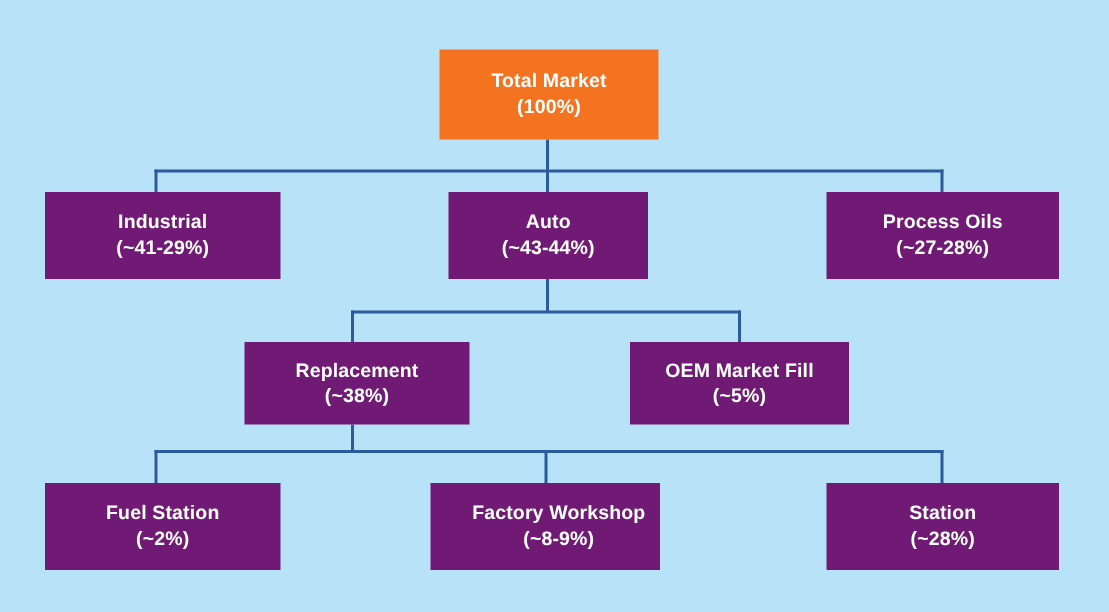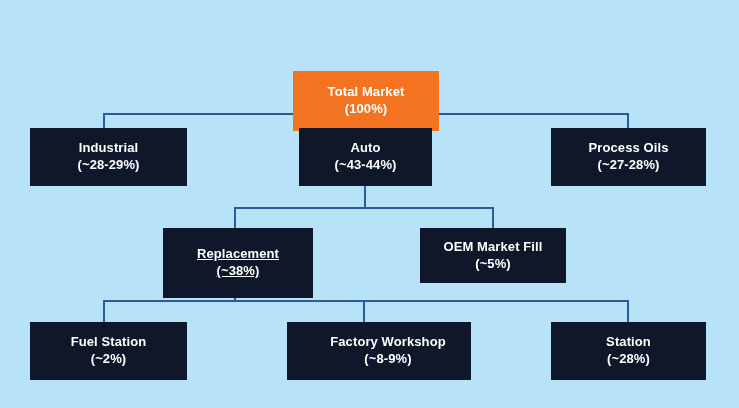--- a/index.html
+++ b/index.html
@@ -21,29 +21,28 @@
     background: #b8e2f8;
   }
   
   .node {
     position: absolute;
     box-sizing: border-box;
     display: flex;
     flex-direction: column;
     align-items: center;
     justify-content: center;
-    background: #0f172a;
+    background: #701a75;
     color: #ffffff;
     text-align: center;
     line-height: 1.28;
     z-index: 3;
   }
   .node.root {
     background: #f37321;
-    margin-top: 38px;
   }
   .node-label {
     font-size: 13px;
     font-weight: bold;
     letter-spacing: 0.1px;
     white-space: nowrap;
   }
   .node-value {
     font-size: 13px;
     font-weight: bold;
@@ -81,49 +80,49 @@
   <div class="conn conn-v" style="left:363px; top:300px; height:23px;"></div>
   <div class="conn conn-v" style="left:627px; top:300px; height:23px;"></div>
 
   <div class="node root" style="left:293px; top:33px; width:146px; height:60px;">
     <span class="node-label">Total Market</span>
     <span class="node-value">(100%)</span>
   </div>
 
   <div class="node" style="left:30px; top:128px; width:157px; height:58px;">
     <span class="node-label">Industrial</span>
-    <span class="node-value">(~28-29%)</span>
+    <span class="node-value">(~41-29%)</span>
   </div>
 
   <div class="node" style="left:299px; top:128px; width:133px; height:58px;">
     <span class="node-label">Auto</span>
     <span class="node-value">(~43-44%)</span>
   </div>
 
   <div class="node" style="left:551px; top:128px; width:155px; height:58px;text-align:right;">
     <span class="node-label">Process Oils</span>
     <span class="node-value">(~27-28%)</span>
   </div>
 
-  <div class="node" style="left:163px; top:228px; width:150px; height:70px;text-decoration:underline;">
+  <div class="node" style="left:163px; top:228px; width:150px; height:55px;">
     <span class="node-label">Replacement</span>
     <span class="node-value">(~38%)</span>
   </div>
 
   <div class="node" style="left:420px; top:228px; width:146px; height:55px;">
     <span class="node-label">OEM Market Fill</span>
     <span class="node-value">(~5%)</span>
   </div>
 
   <div class="node" style="left:30px; top:322px; width:157px; height:58px;">
     <span class="node-label">Fuel Station</span>
     <span class="node-value">(~2%)</span>
   </div>
 
-  <div class="node" style="left:287px; top:322px; width:184px; height:58px;padding-left:18px;">
+  <div class="node" style="left:287px; top:322px; width:153px; height:58px;padding-left:18px;">
     <span class="node-label">Factory Workshop</span>
     <span class="node-value">(~8-9%)</span>
   </div>
 
   <div class="node" style="left:551px; top:322px; width:155px; height:58px;">
     <span class="node-label">Station</span>
     <span class="node-value">(~28%)</span>
   </div>
 
 </div>

